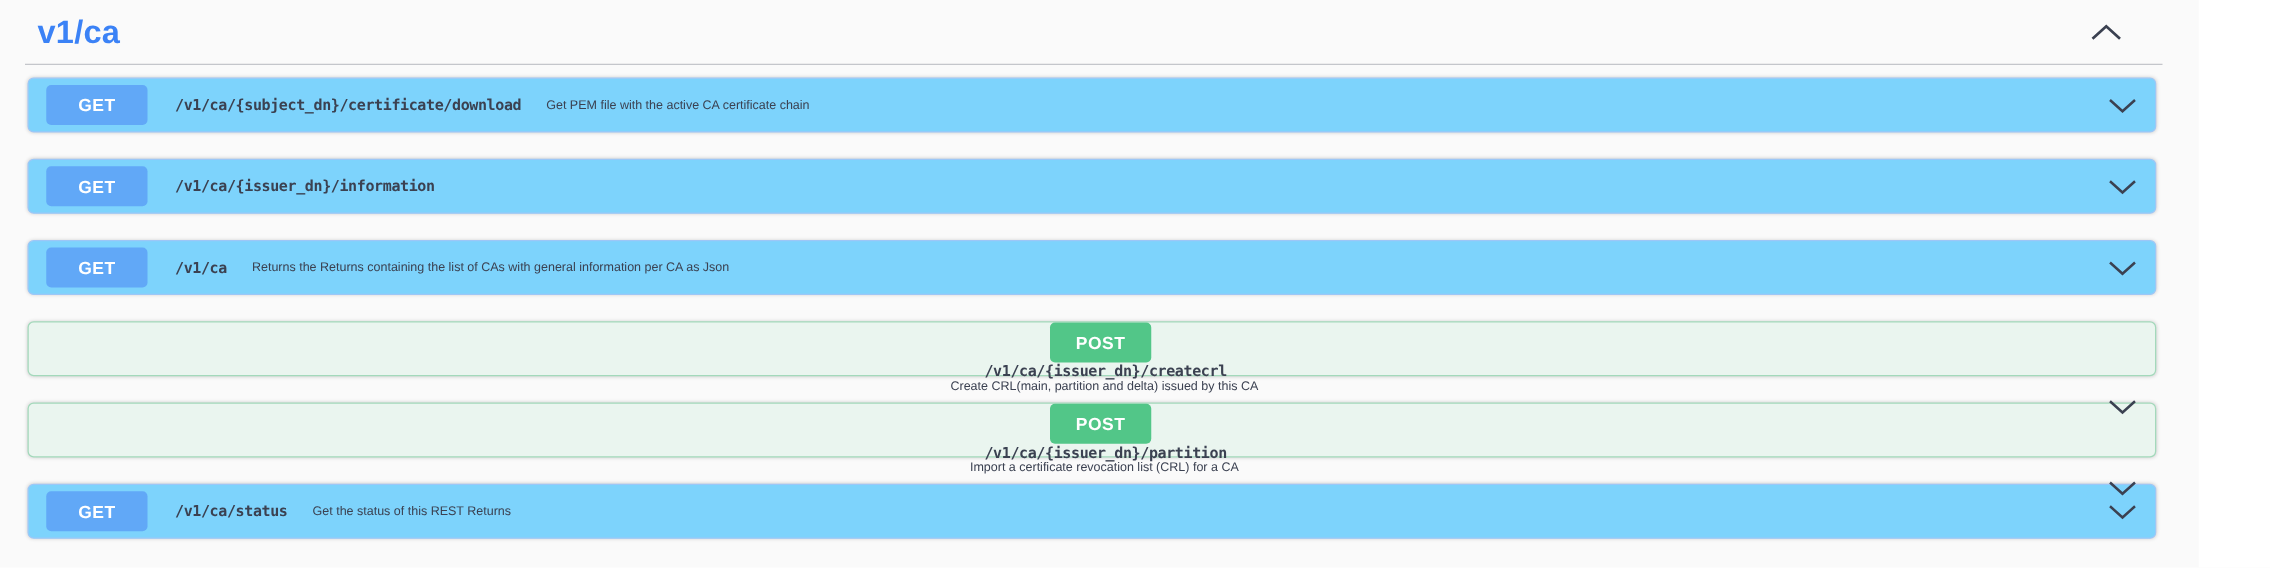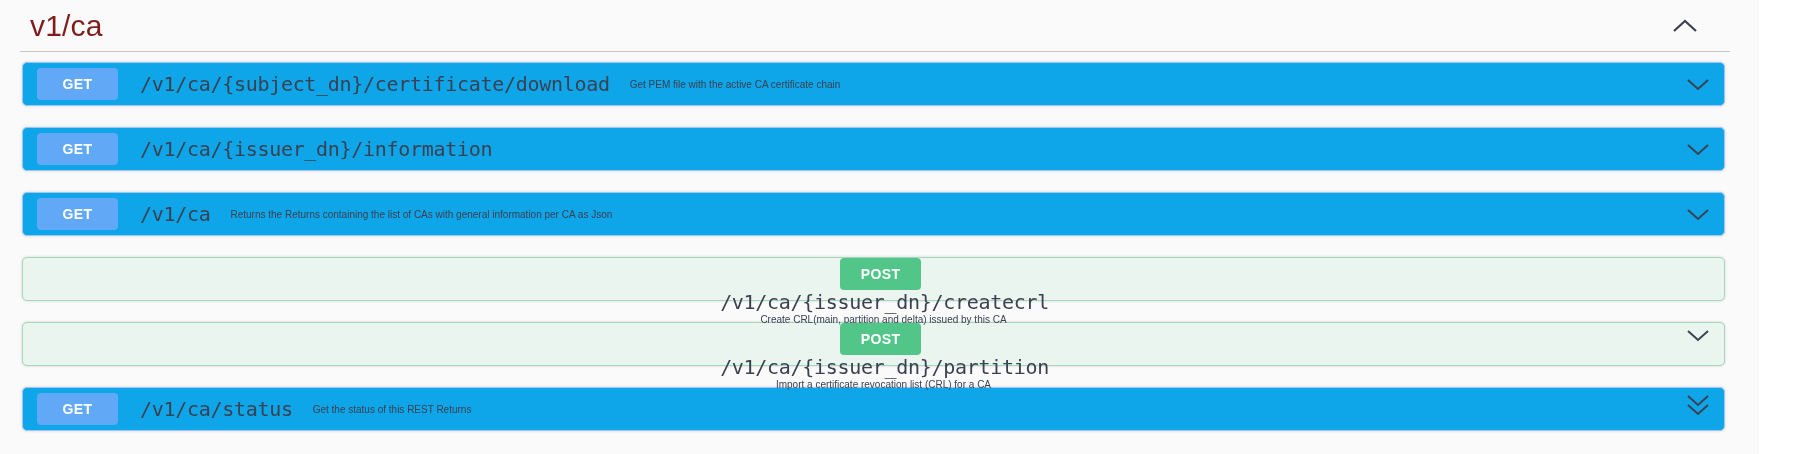--- a/index.html
+++ b/index.html
@@ -23,63 +23,63 @@
     display: flex;
     align-items: center;
     justify-content: space-between;
     height: 52px;
     border-bottom: 1px solid rgba(59,65,81,.28);
     cursor: pointer;
   }
   .tag-title {
     margin: 0;
     padding-left: 10px;
-    font-size: 30px;
-    font-weight: normal;
-    color: #7f1d1d;
+    font-size: 26px;
+    font-weight: bold;
+    color: #3b82f6;
     letter-spacing: 0.2px;
   }
   .collapse-btn {
     background: none; border: none; padding: 0 32px 0 0;
     cursor: pointer; display: flex; align-items: center;
   }
   
   .oplist { padding-top: 10px; }
   .opblock {
     display: flex;
     align-items: center;
     height: 44px;
     width: 1703px;
     margin: 0 0 21px 2px;
     border: 1px solid;
     border-radius: 5px;
     box-shadow: 0 0 3px rgba(0,0,0,.16);
     cursor: pointer;
   }
-  .opblock.get  { background: #0ea5e9; border-color: #9cc7f7; }
+  .opblock.get  { background: #7dd3fc; border-color: #9cc7f7; }
   .opblock.post { background: #eaf5ef; border-color: #a3d9bb; flex-direction: column; }
   .method-badge {
     min-width: 81px;
     height: 32px;
     line-height: 32px;
     margin-left: 14px;
     border-radius: 4px;
     text-align: center;
     color: #ffffff;
     font-size: 14px;
     font-weight: bold;
     letter-spacing: 0.4px;
   }
   .opblock.get  .method-badge { background: #61a8f7; }
   .opblock.post .method-badge { background: #52c688; }
   .op-path {
     margin-left: 22px;
     font-family: "DejaVu Sans Mono", monospace;
-    font-weight: normal;
-    font-size: 20px;
+    font-weight: bold;
+    font-size: 12px;
     color: #3b4151;
     letter-spacing: -0.3px;
     white-space: nowrap;
   }
   .op-desc {
     margin-left: 20px;
     font-size: 10px;
     color: #3b4151;
     white-space: nowrap;
   }

